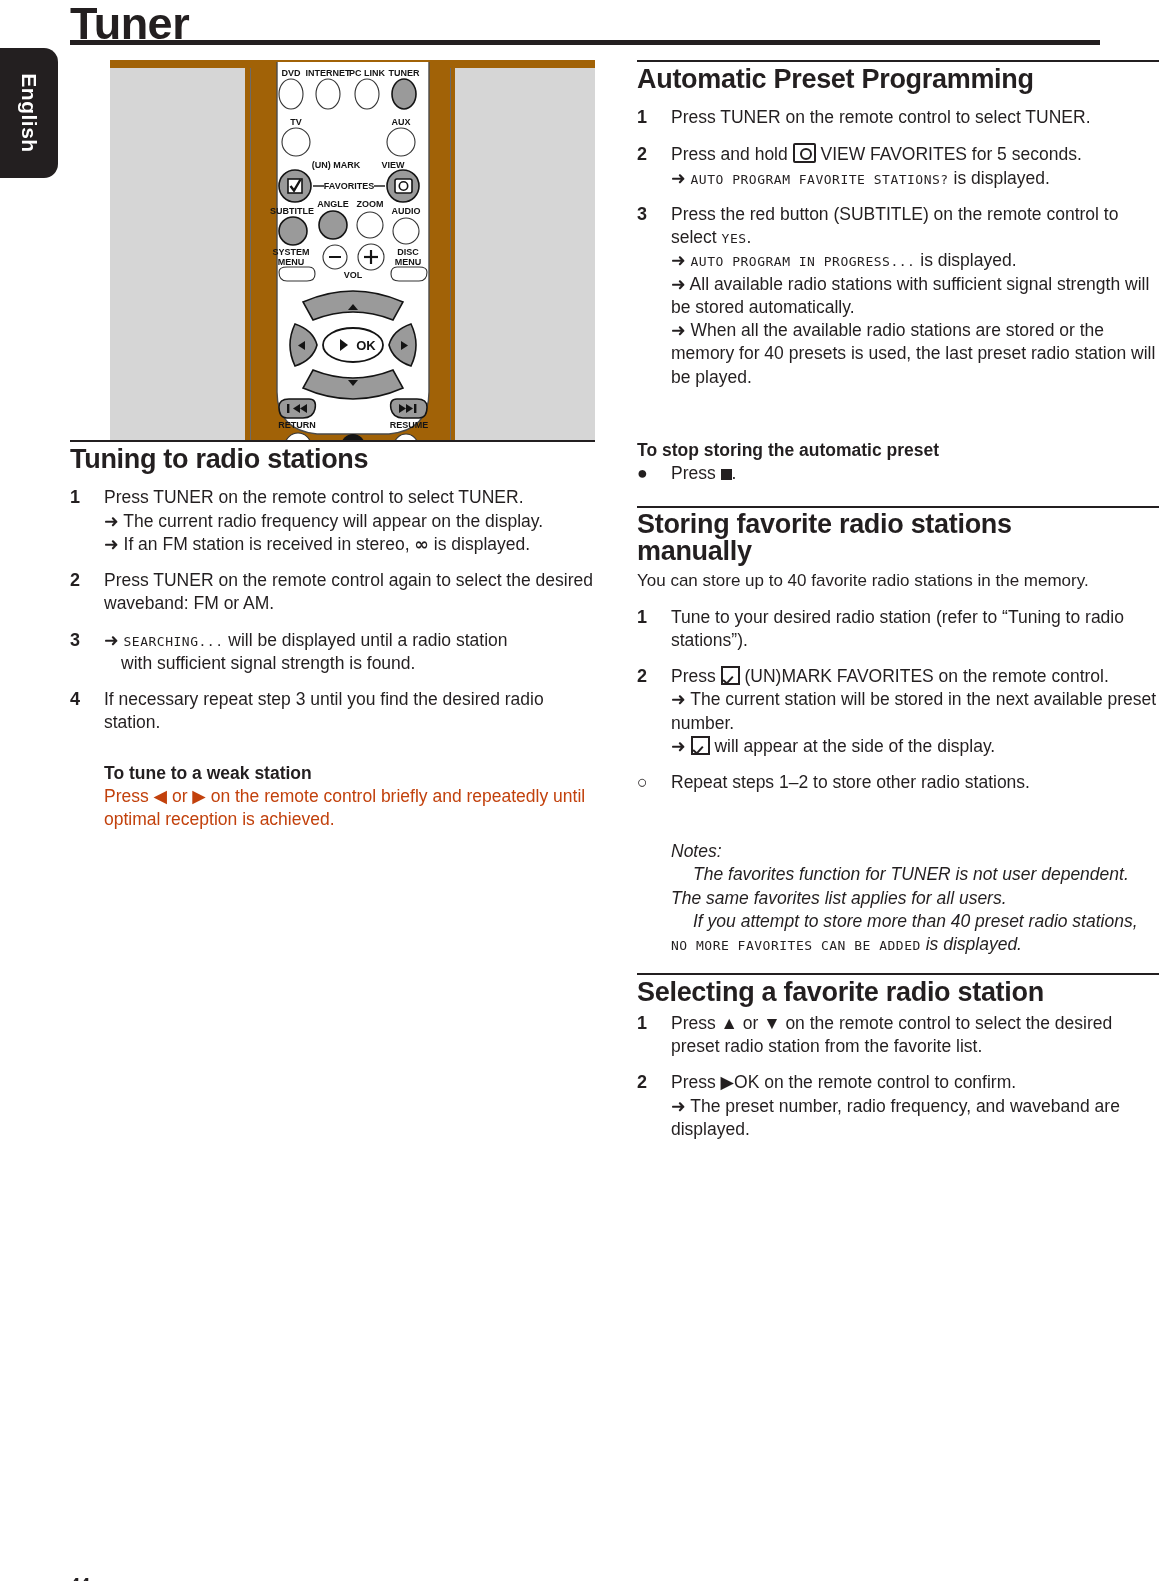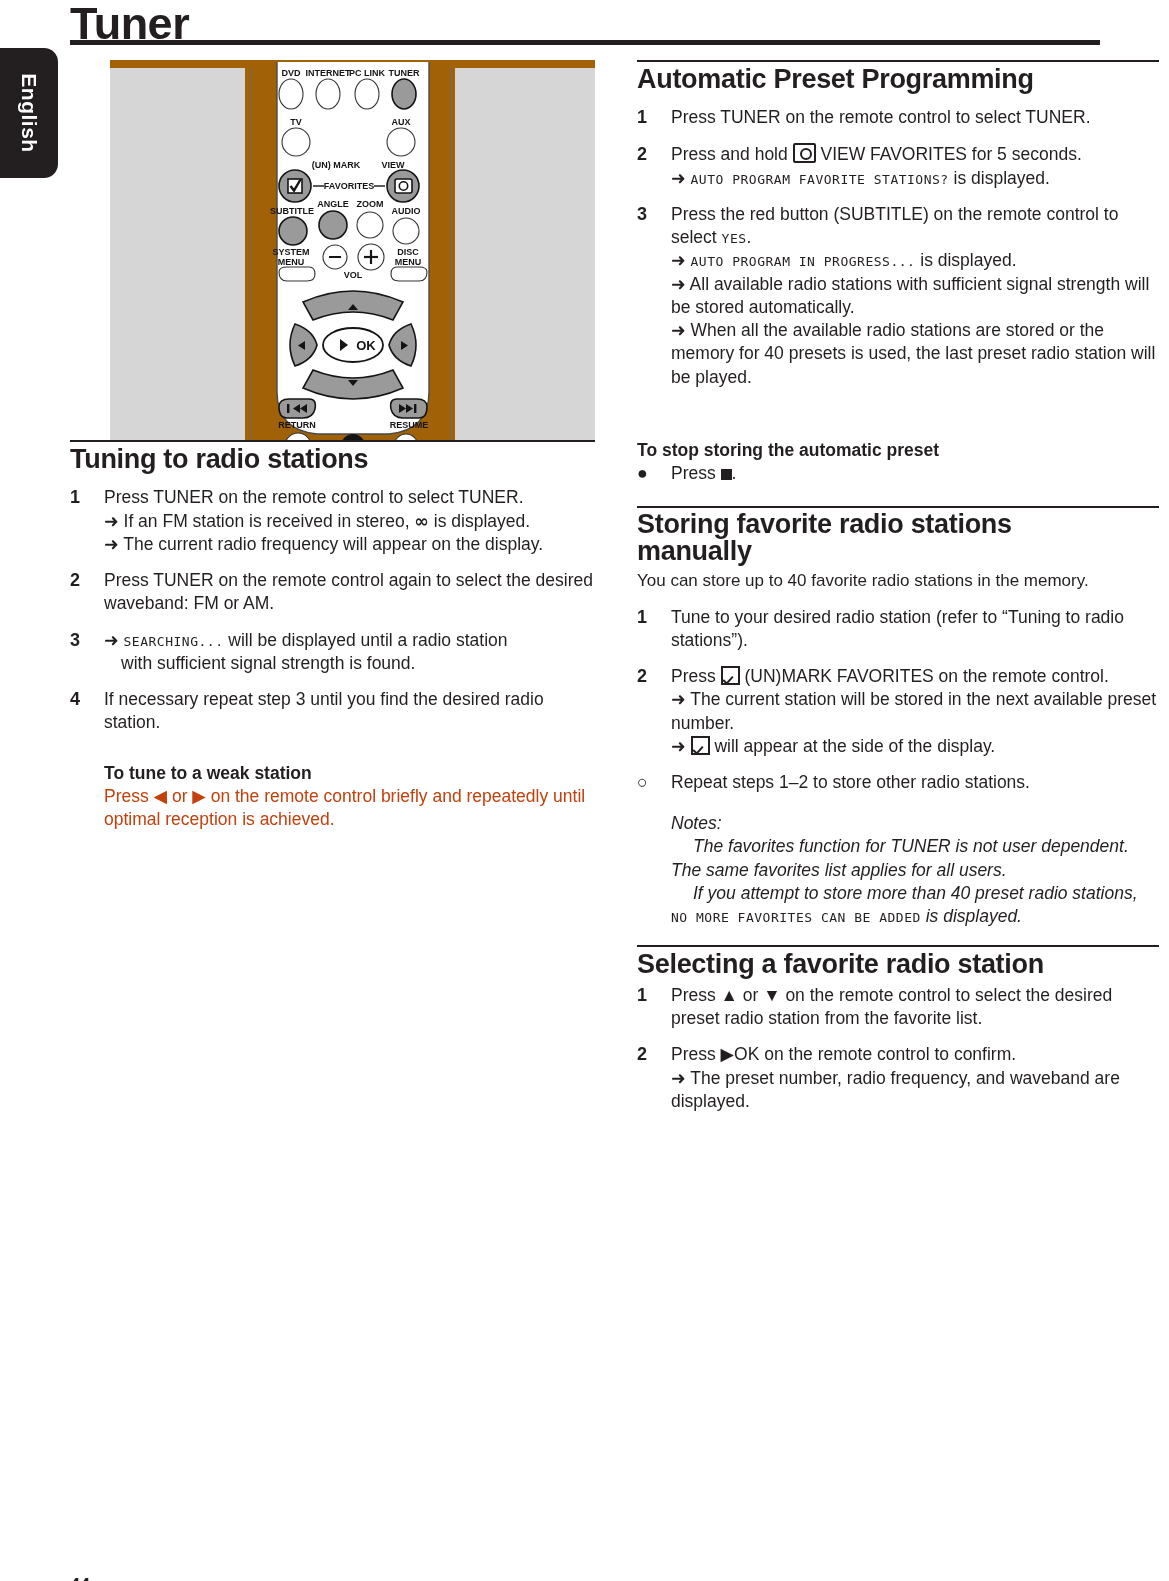--- a/index.html
+++ b/index.html
@@ -77,21 +77,21 @@
   .sub .arrow{font-weight:bold;}
   .indent{display:block;padding-left:17px;}
 
   .subhead{font-weight:bold;font-size:17.5px;margin-top:14px;display:block;color:#231f20;}
   .plain-block{font-size:17.5px;line-height:1.33;color:#c2410c;}
 
   .lcd{
     font-family:"DejaVu Sans Mono", monospace;
     font-size:13px;letter-spacing:0.5px;color:#231f20;
   }
-  .notes{font-style:italic;font-size:17px;line-height:1.33;color:#231f20;margin-top:4px;}
+  .notes{font-style:italic;font-size:17px;line-height:1.33;color:#231f20;margin-top:32px;}
   .notes .ind{display:block;text-indent:22px;}
 
   .glyph{font-family:"DejaVu Sans", sans-serif;}
   .sq-stop{display:inline-block;width:11px;height:11px;background:#231f20;vertical-align:-1px;}
 
   .chk-box{
     display:inline-block;width:15px;height:15px;border:2px solid #231f20;
     position:relative;vertical-align:-3px;background:#fff;
   }
   .chk-box::after{
@@ -233,22 +233,22 @@
     </div>
   </div>
 
   <div class="sec-rule"></div>
   <h2 class="sec-head">Tuning to radio stations</h2>
 
   <div class="step">
     <div class="num">1</div>
     <div class="body">
       <span class="line">Press TUNER on the remote control to select TUNER.</span>
+      <span class="sub"><span class="arrow glyph">➜</span> <span>The current radio frequency will appear on the display.</span></span>
       <span class="sub"><span class="arrow glyph">➜</span> If an FM station is received in stereo, <span class="glyph" style="font-weight:bold;">∞</span> is displayed.</span>
-      <span class="sub"><span class="arrow glyph">➜</span> <span>The current radio frequency will appear on the display.</span></span>
     </div>
   </div>
 
   <div class="step">
     <div class="num">2</div>
     <div class="body">Press TUNER on the remote control again to select the desired waveband: FM or AM.</div>
   </div>
 
   <div class="step">
     <div class="num">3</div>

